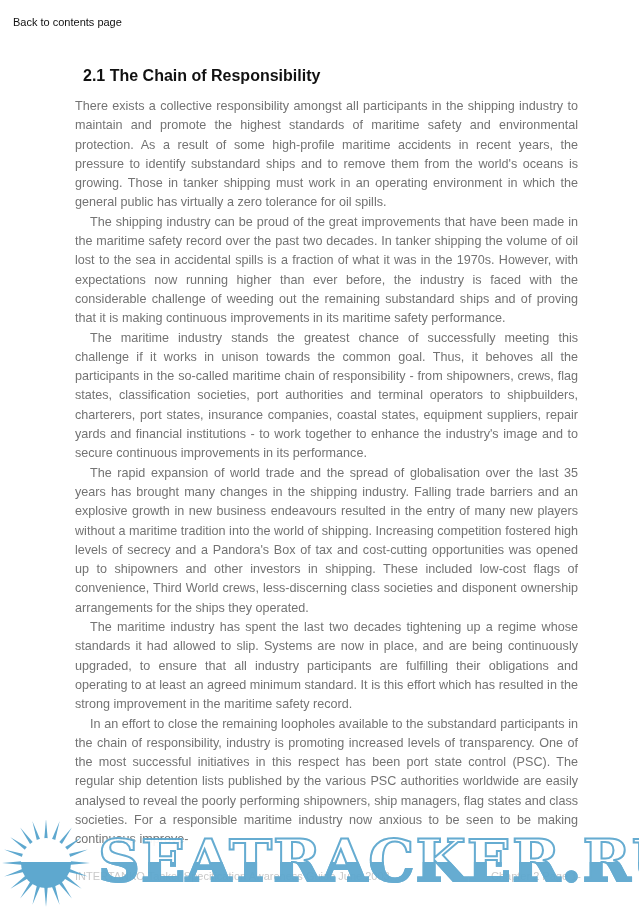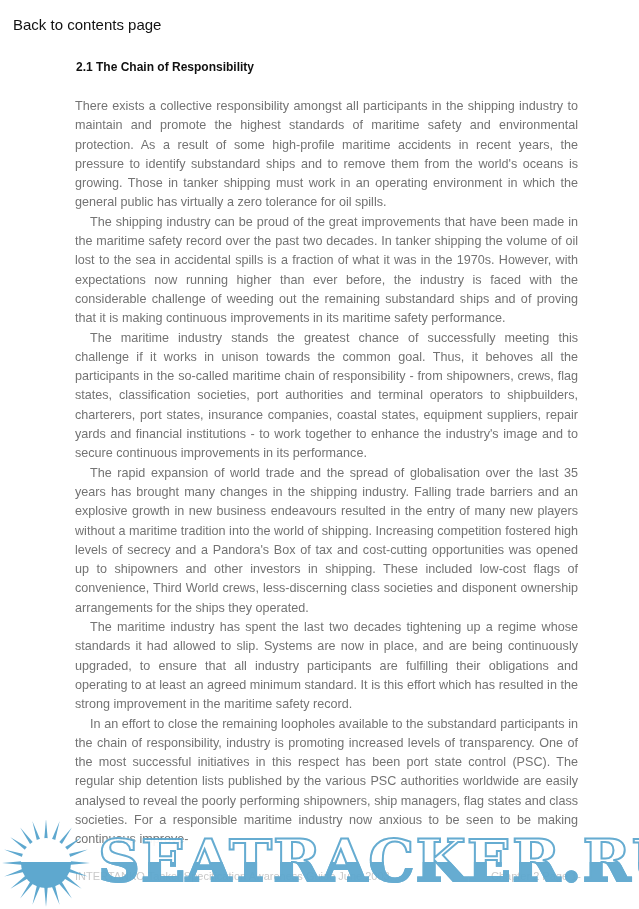--- a/index.html
+++ b/index.html
@@ -12,32 +12,32 @@
       height: 909px;
       position: relative;
       overflow: hidden;
       font-family: "Liberation Sans", sans-serif;
       color: #1a1a1a;
     }
     .back-link {
       position: absolute;
       left: 13px;
       top: 16px;
-      font-size: 15px;
+      font-size: 11px;
       color: #111;
       text-decoration: none;
       cursor: pointer;
     }
     .section-title {
       position: absolute;
       left: 75px;
       top: 59px;
-      font-size: 12px;
+      font-size: 16px;
       font-weight: bold;
-      margin: 1px;
+      margin: 8px;
       color: #111;
     }
     .body-text {
       position: absolute;
       left: 75px;
       top: 97px;
       width: 503px;
       font-size: 12.6px;
       line-height: 19.3px;
       text-align: justify;

